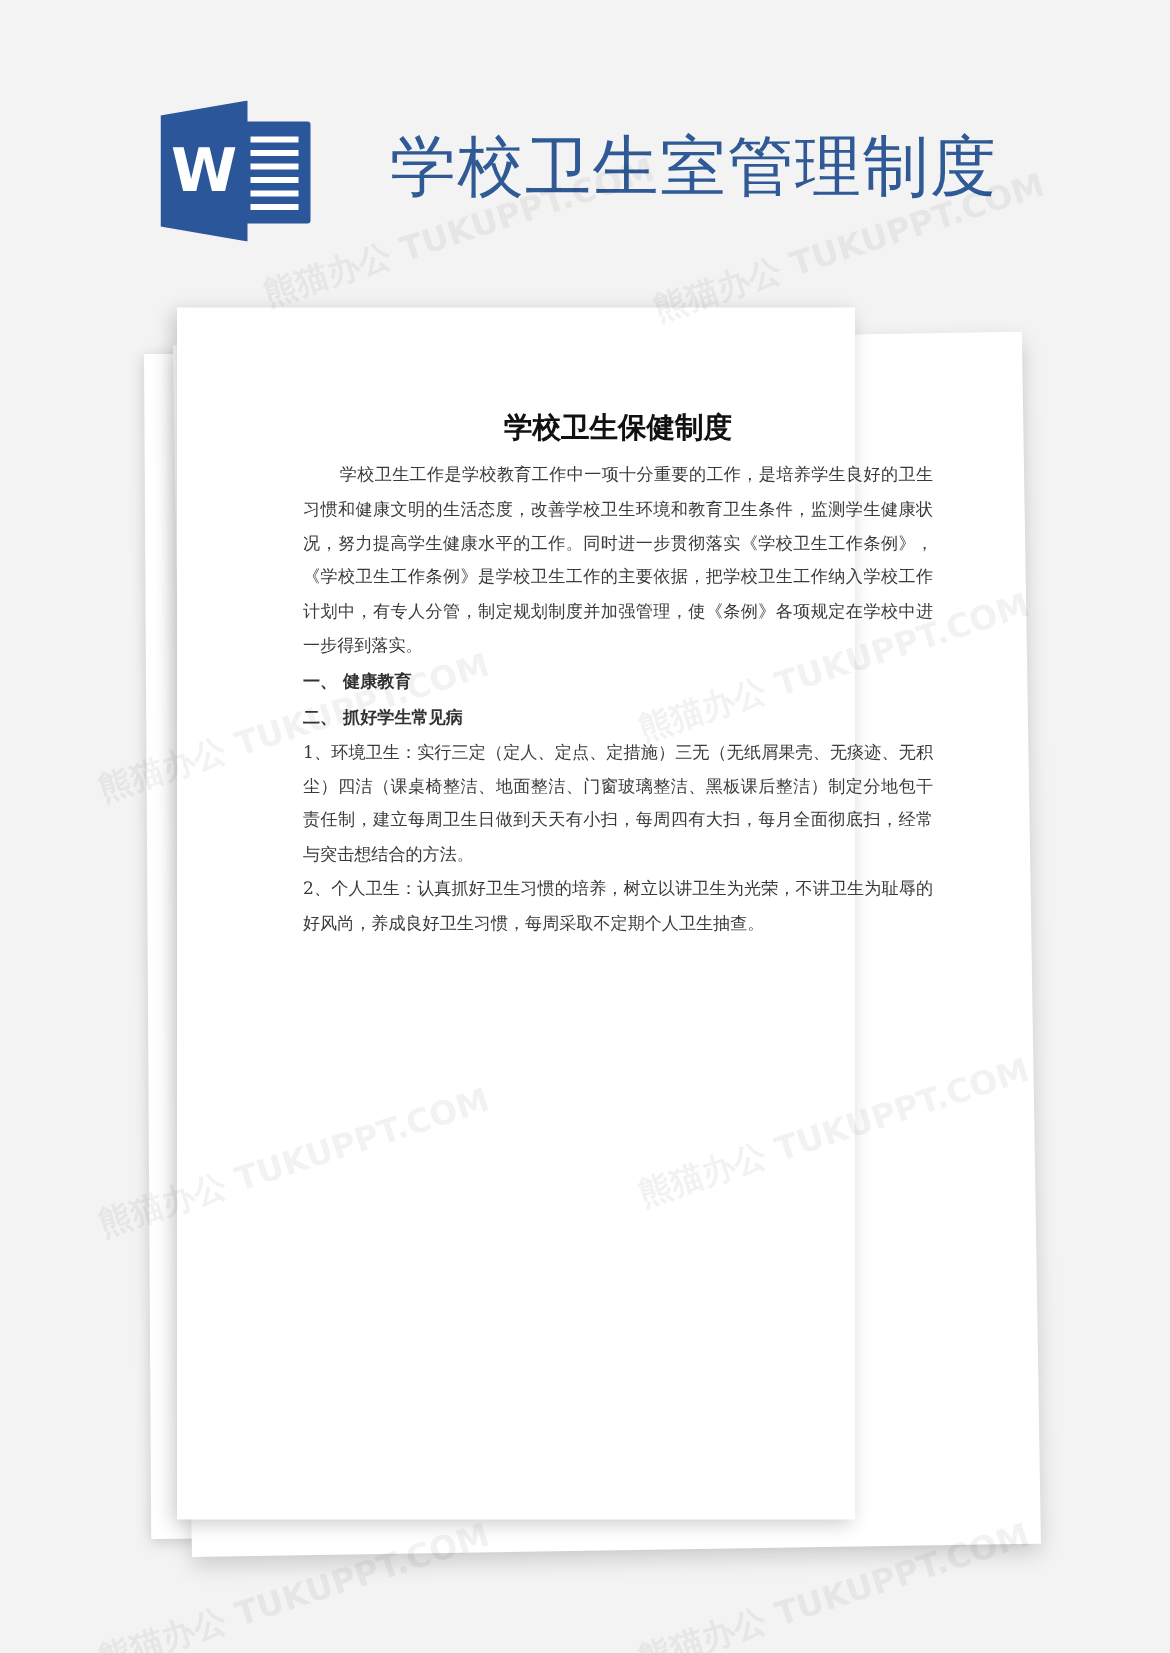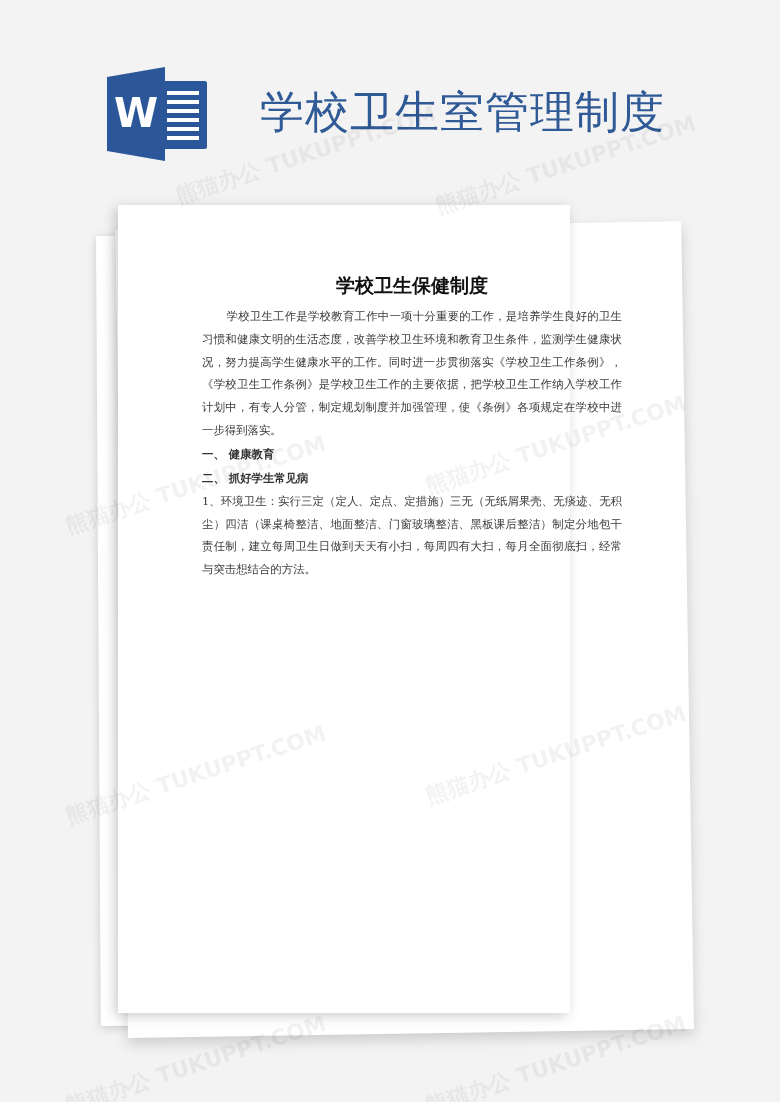--- a/index.html
+++ b/index.html
@@ -69,20 +69,21 @@
 <div class="page">
   <div class="doc">
     <h1 class="doc-title">学校卫生保健制度</h1>
     <p class="para">学校卫生工作是学校教育工作中一项十分重要的工作，是培养学生良好的卫生习惯和健康文明的生活态度，改善学校卫生环境和教育卫生条件，监测学生健康状况，努力提高学生健康水平的工作。同时进一步贯彻落实《学校卫生工作条例》，《学校卫生工作条例》是学校卫生工作的主要依据，把学校卫生工作纳入学校工作计划中，有专人分管，制定规划制度并加强管理，使《条例》各项规定在学校中进一步得到落实。</p>
 
     <p class="section-h">一、 健康教育</p>
 
     <p class="section-h">二、 抓好学生常见病</p>
 
     <p class="para noindent">1、环境卫生：实行三定（定人、定点、定措施）三无（无纸屑果壳、无痰迹、无积尘）四洁（课桌椅整洁、地面整洁、门窗玻璃整洁、黑板课后整洁）制定分地包干责任制，建立每周卫生日做到天天有小扫，每周四有大扫，每月全面彻底扫，经常与突击想结合的方法。</p>
+    <p class="para noindent">2、个人卫生：认真抓好卫生习惯的培养，树立以讲卫生为光荣，不讲卫生为耻辱的好风尚，养成良好卫生习惯，每周采取不定期个人卫生抽查。</p>
   </div>
 </div>
 
 <div class="watermark" style="left:170px; top:140px;">熊猫办公 TUKUPPT.COM</div>
 <div class="watermark" style="left:430px; top:150px;">熊猫办公 TUKUPPT.COM</div>
 <div class="watermark" style="left:60px; top:470px;">熊猫办公 TUKUPPT.COM</div>
 <div class="watermark" style="left:420px; top:430px;">熊猫办公 TUKUPPT.COM</div>
 <div class="watermark" style="left:60px; top:760px;">熊猫办公 TUKUPPT.COM</div>
 <div class="watermark" style="left:420px; top:740px;">熊猫办公 TUKUPPT.COM</div>
 <div class="watermark" style="left:60px; top:1050px;">熊猫办公 TUKUPPT.COM</div>

